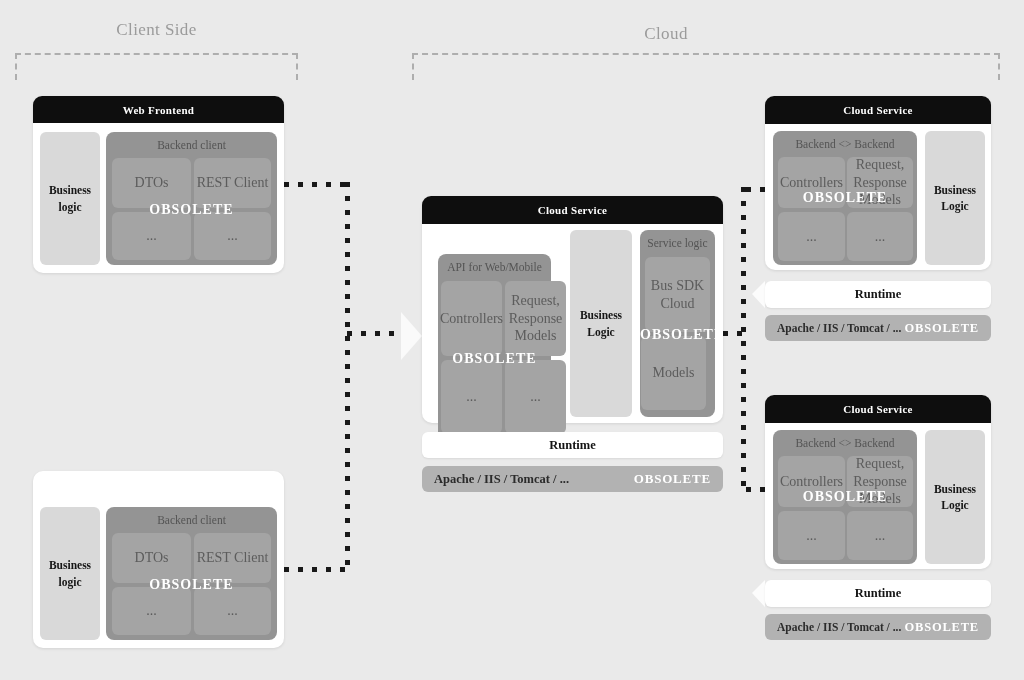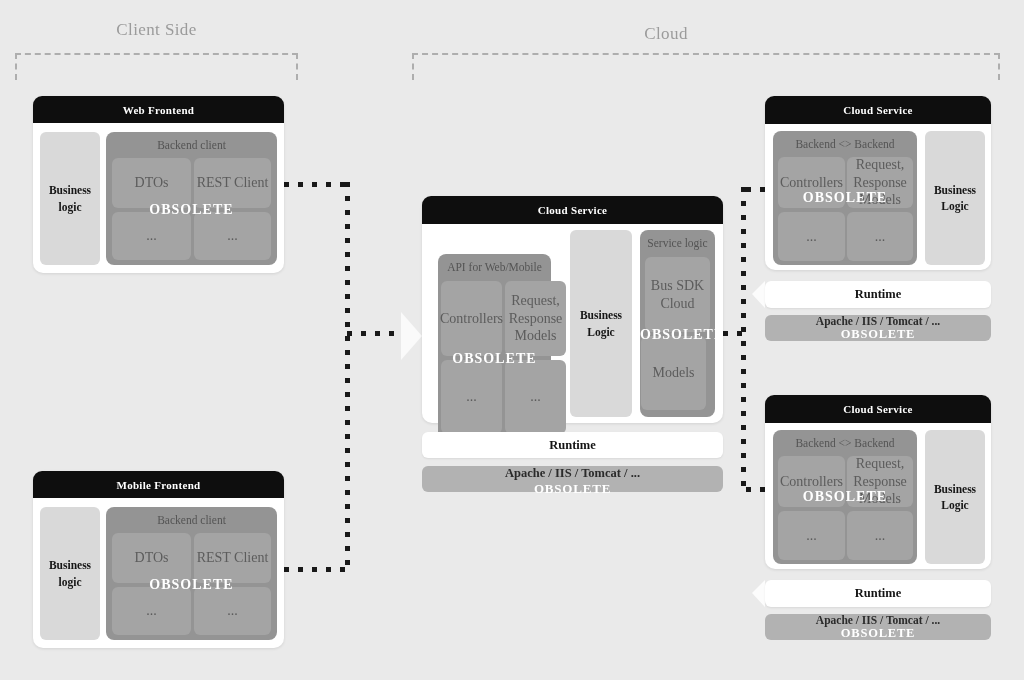--- a/index.html
+++ b/index.html
@@ -19,21 +19,21 @@
   .container-title{text-align:center;font-size:11.5px;color:#545454;padding-top:7px;}
   .subbox{position:absolute;background:#a4a4a4;border-radius:6px;display:flex;
           align-items:center;justify-content:center;text-align:center;font-size:14px;
           color:#5c5c5c;line-height:1.25;padding:2px;box-sizing:border-box;}
   .obsolete{position:absolute;left:0;width:100%;text-align:center;color:#ffffff;
             font-weight:700;font-size:14px;letter-spacing:1px;z-index:3;}
   .bar{border-radius:6px;display:flex;align-items:center;}
   .bar-runtime{background:#ffffff;justify-content:center;font-size:12.5px;font-weight:700;
                color:#141414;box-shadow:0 1px 2px rgba(0,0,0,.08);}
   .bar-apache{background:#b2b2b2;justify-content:space-between;padding:0 12px;
-              font-size:12.5px;font-weight:700;color:#2b2b2b;flex-direction:column;}
+              font-size:12.5px;font-weight:700;color:#2b2b2b;}
   .bar-apache .obs{color:#ffffff;font-size:13px;font-weight:700;letter-spacing:.8px;}
   .bar-apache.narrow{font-size:11.5px;}
   .bar-apache.narrow .obs{font-size:12.5px;}
   .dot-h{height:5px;background:repeating-linear-gradient(to right,#191919 0 5px,transparent 5px 14px);}
   .dot-v{width:5px;background:repeating-linear-gradient(to bottom,#191919 0 5px,transparent 5px 14px);}
   .arrow-right{width:0;height:0;border-top:24px solid transparent;
                border-bottom:24px solid transparent;border-left:21px solid #fafafa;}
   .chevron-left{width:0;height:0;border-top:13px solid transparent;
                 border-bottom:14px solid transparent;border-right:13px solid #fcfcfc;}
 </style>
@@ -67,21 +67,20 @@
       <div class="container-title">Backend client</div>
       <div class="subbox" style="left:6px;top:26px;width:79px;height:50px;">DTOs</div>
       <div class="subbox" style="left:88px;top:26px;width:77px;height:50px;">REST Client</div>
       <div class="subbox" style="left:6px;top:80px;width:79px;height:48px;">...</div>
       <div class="subbox" style="left:88px;top:80px;width:77px;height:48px;">...</div>
       <div class="obsolete" style="top:70px;">OBSOLETE</div>
     </div>
   </div>
 
   <div class="abs card" style="left:33px;top:471px;width:251px;height:177px;">
-    <div class="card-header">Mobile Frontend</div>
     <div class="abs lightbox" style="left:7px;top:36px;width:60px;height:133px;">Business logic</div>
     <div class="abs container" style="left:73px;top:36px;width:171px;height:133px;">
       <div class="container-title">Backend client</div>
       <div class="subbox" style="left:6px;top:26px;width:79px;height:50px;">DTOs</div>
       <div class="subbox" style="left:88px;top:26px;width:77px;height:50px;">REST Client</div>
       <div class="subbox" style="left:6px;top:80px;width:79px;height:48px;">...</div>
       <div class="subbox" style="left:88px;top:80px;width:77px;height:48px;">...</div>
       <div class="obsolete" style="top:70px;">OBSOLETE</div>
     </div>
   </div>

